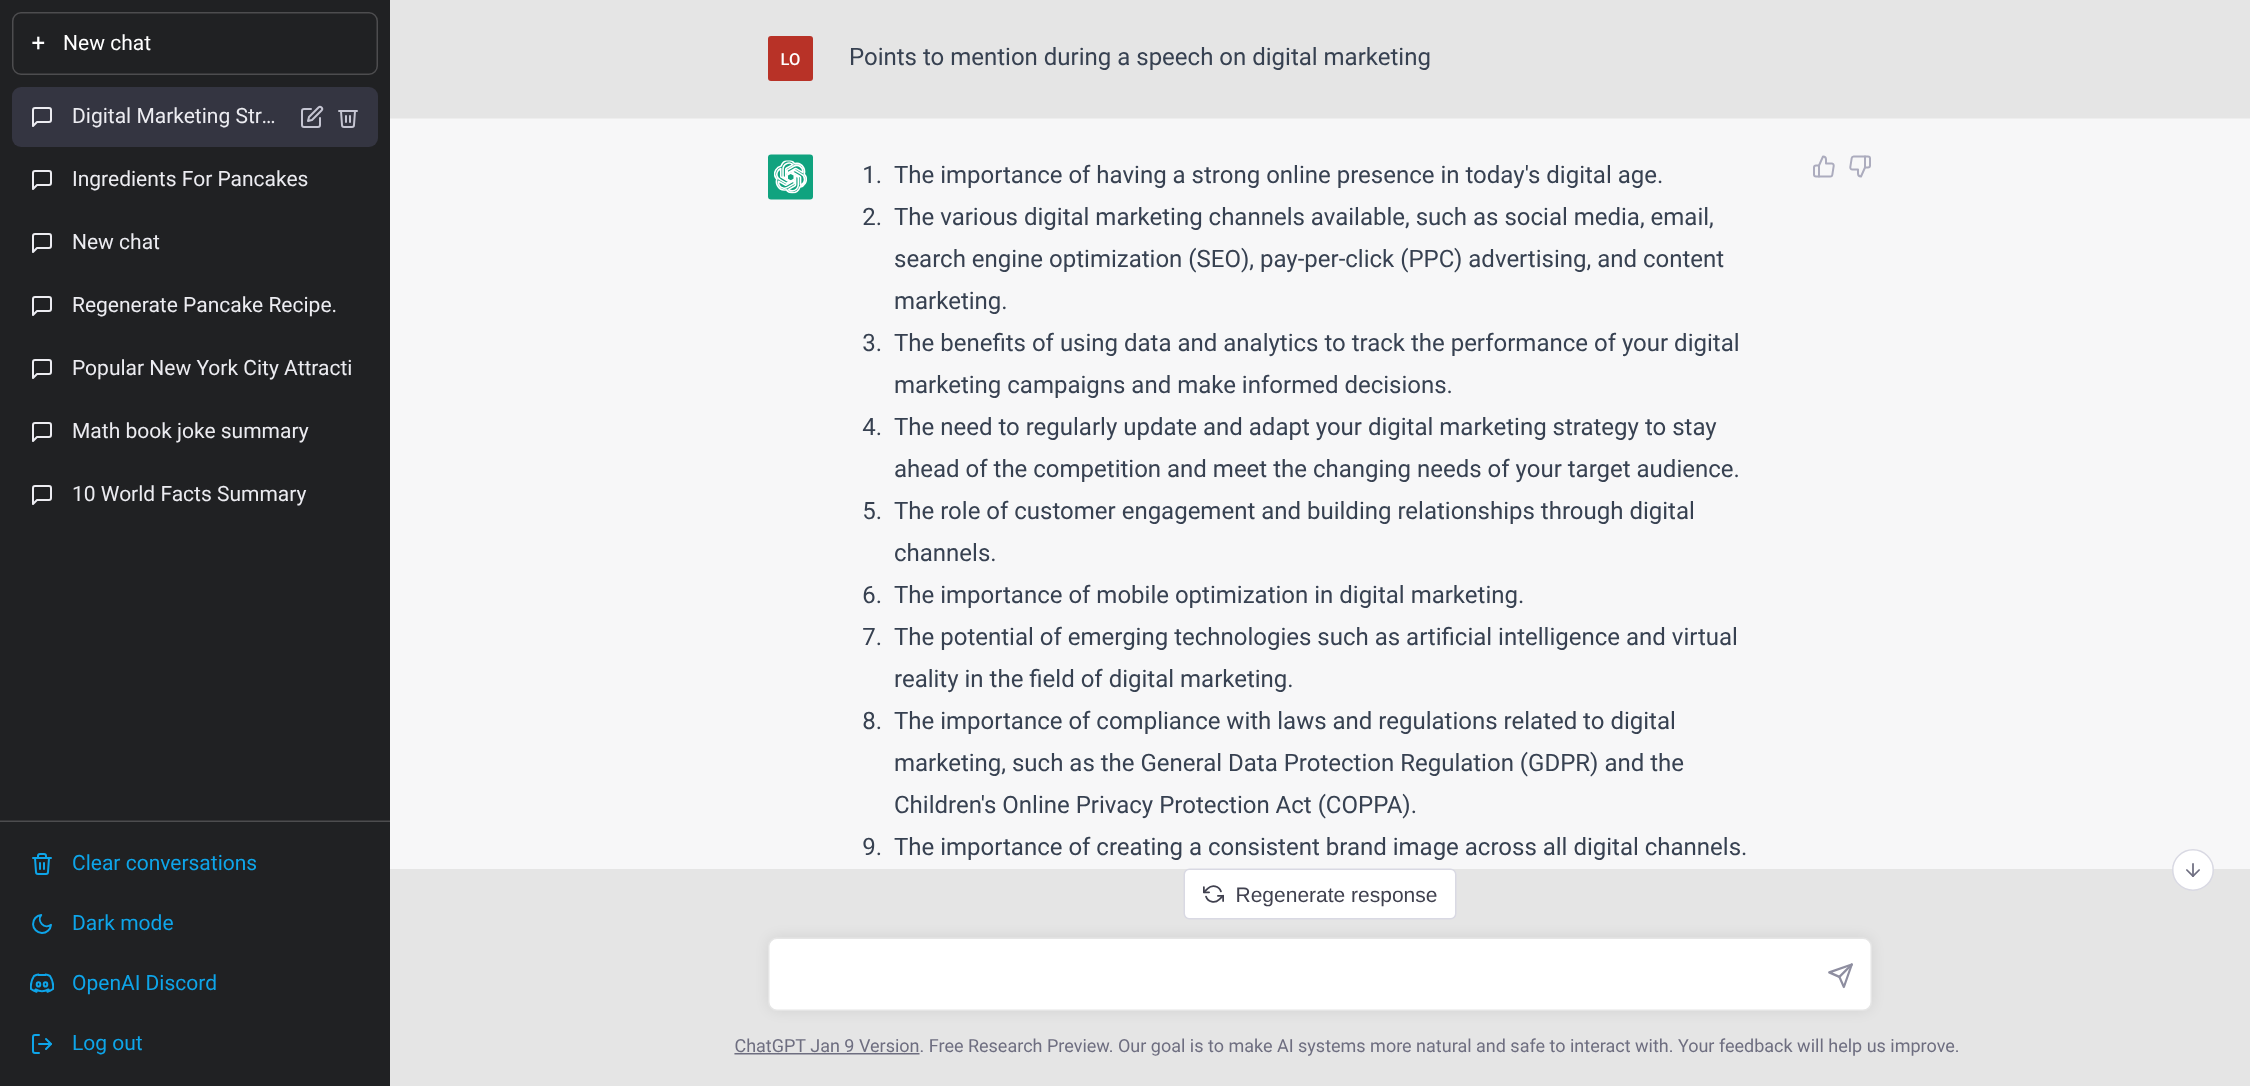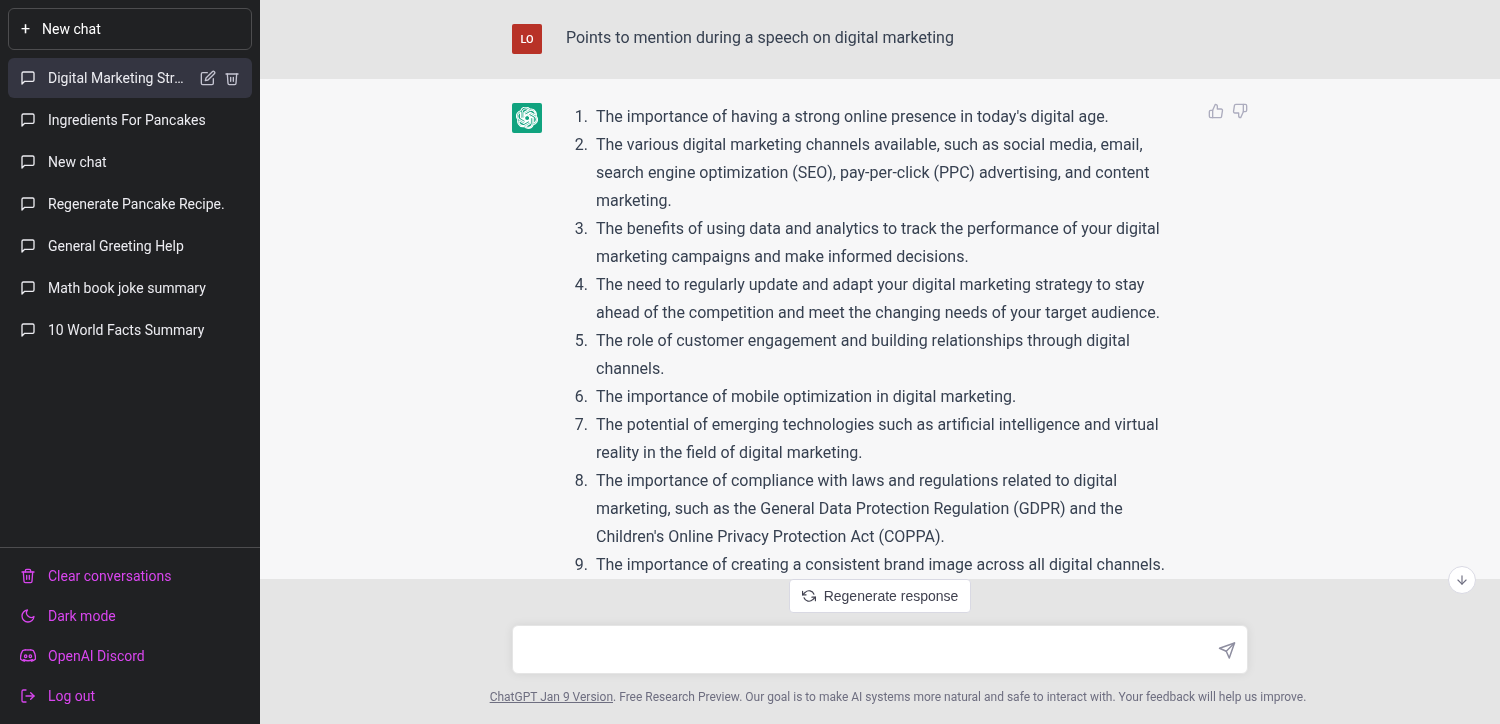--- a/index.html
+++ b/index.html
@@ -9,21 +9,21 @@
 .new-chat-btn { display: flex; align-items: center; gap: 12px; padding: 12px; border: 1px solid #4d4d4f; border-radius: 6px; cursor: pointer; font-size: 14px; }
 .plus-icon { font-size: 16px; line-height: 1; }
 .conv-list { flex: 1; overflow-y: auto; padding: 0 8px; }
 .conv-item { display: flex; align-items: center; gap: 12px; padding: 12px; border-radius: 6px; cursor: pointer; font-size: 14px; color: #ececf1; margin-bottom: 2px; position: relative; }
 .conv-item.active { background: #343541; }
 .conv-label { white-space: nowrap; overflow: hidden; text-overflow: ellipsis; flex: 1; }
 .conv-actions { display: none; gap: 8px; color: #c5c5d2; }
 .conv-item.active .conv-actions { display: flex; }
 .conv-icon { flex-shrink: 0; width: 16px; height: 16px; }
 .sidebar-bottom { border-top: 1px solid #4d4d4f; padding: 8px; }
-.sidebar-bottom-item { display: flex; align-items: center; gap: 12px; padding: 12px; border-radius: 6px; cursor: pointer; font-size: 14px; color: #d946ef; }
+.sidebar-bottom-item { display: flex; align-items: center; gap: 12px; padding: 12px; border-radius: 6px; cursor: pointer; font-size: 14px; color: #0ea5e9; }
 .main { flex: 1; display: flex; flex-direction: column; position: relative; background: #e5e5e5; }
 .messages { flex: 1; overflow-y: auto; }
 .msg-row { display: flex; padding: 24px 0; border-bottom: 1px solid #e5e5e5; }
 .msg-row.assistant { background: #f7f7f8; border-bottom: 4px solid #6d28d9; }
 .msg-inner { display: flex; gap: 24px; max-width: 768px; margin: 0 auto; width: 100%; padding: 0 16px; }
 .avatar { width: 30px; height: 30px; border-radius: 2px; flex-shrink: 0; display: flex; align-items: center; justify-content: center; font-size: 11px; font-weight: 500; color: #fff; }
 .avatar.user { background: #b83227; }
 .avatar.bot { background: #10a37f; }
 .avatar.bot svg { width: 22px; height: 22px; }
 .msg-content { flex: 1; color: #374151; font-size: 16px; line-height: 1.75; }
@@ -85,21 +85,21 @@
       <div class="conv-item">
         <svg class="conv-icon" viewBox="0 0 24 24">
           <path d="M21 15a2 2 0 0 1-2 2H7l-4 4V5a2 2 0 0 1 2-2h14a2 2 0 0 1 2 2z"></path>
         </svg>
         <span class="conv-label">Regenerate Pancake Recipe.</span>
       </div>
       <div class="conv-item">
         <svg class="conv-icon" viewBox="0 0 24 24">
           <path d="M21 15a2 2 0 0 1-2 2H7l-4 4V5a2 2 0 0 1 2-2h14a2 2 0 0 1 2 2z"></path>
         </svg>
-        <span class="conv-label">General Greeting Help</span>
+        <span class="conv-label">Popular New York City Attracti</span>
       </div>
       <div class="conv-item">
         <svg class="conv-icon" viewBox="0 0 24 24">
           <path d="M21 15a2 2 0 0 1-2 2H7l-4 4V5a2 2 0 0 1 2-2h14a2 2 0 0 1 2 2z"></path>
         </svg>
         <span class="conv-label">Math book joke summary</span>
       </div>
       <div class="conv-item">
         <svg class="conv-icon" viewBox="0 0 24 24">
           <path d="M21 15a2 2 0 0 1-2 2H7l-4 4V5a2 2 0 0 1 2-2h14a2 2 0 0 1 2 2z"></path>

